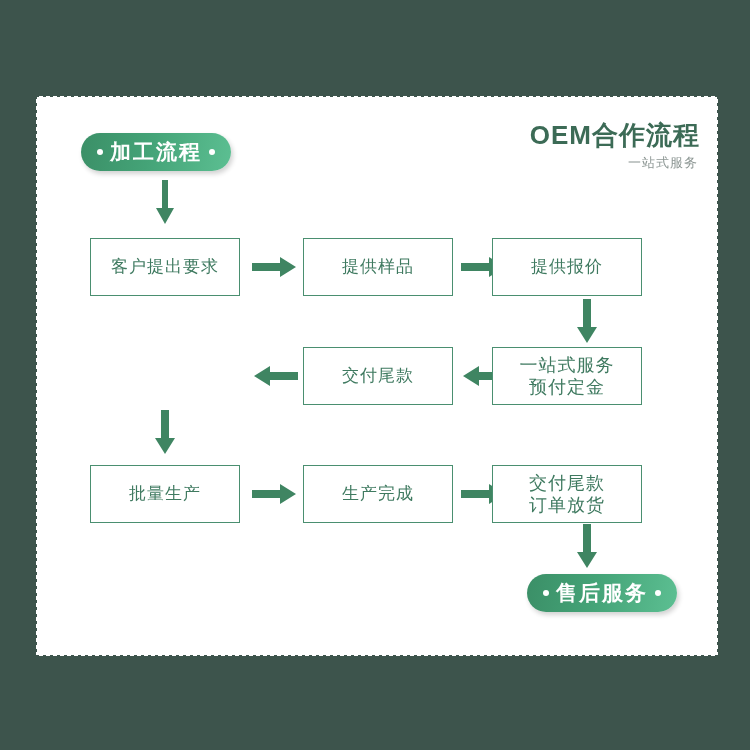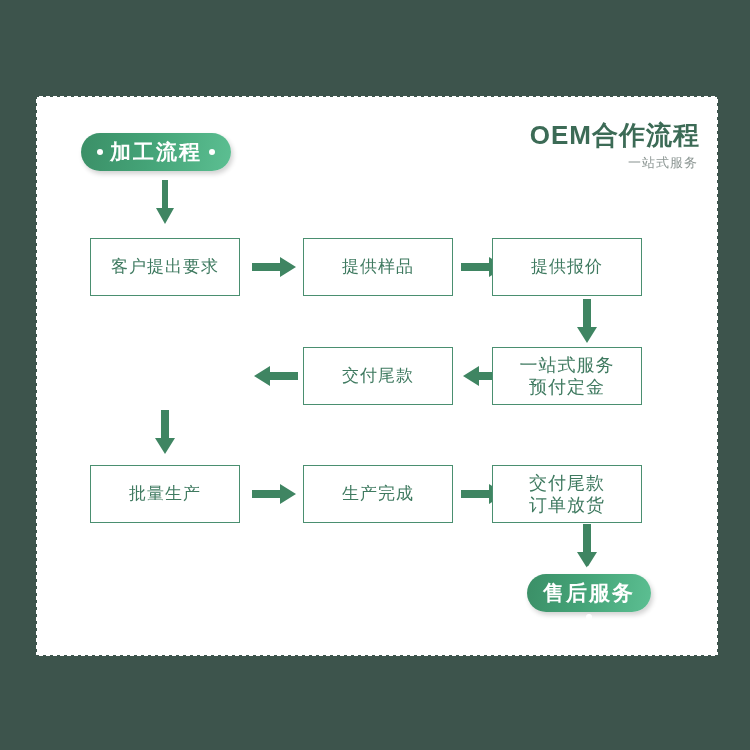--- a/index.html
+++ b/index.html
@@ -99,21 +99,21 @@
     white-space: nowrap;
   }
   .pill .dot {
     width: 6px;
     height: 6px;
     border-radius: 50%;
     background: #ffffff;
     flex: 0 0 auto;
   }
   #pill-start { left: 45px; top: 37px; }
-  #pill-end   { left: 491px; top: 478px; flex-direction: column; }
+  #pill-end   { left: 491px; top: 478px; }
 
   
   .box {
     position: absolute;
     width: 150px;
     height: 58px;
     border: 1.6px solid #4a8f70;
     background: #ffffff;
     color: #3f7a60;
     font-size: 17px;

